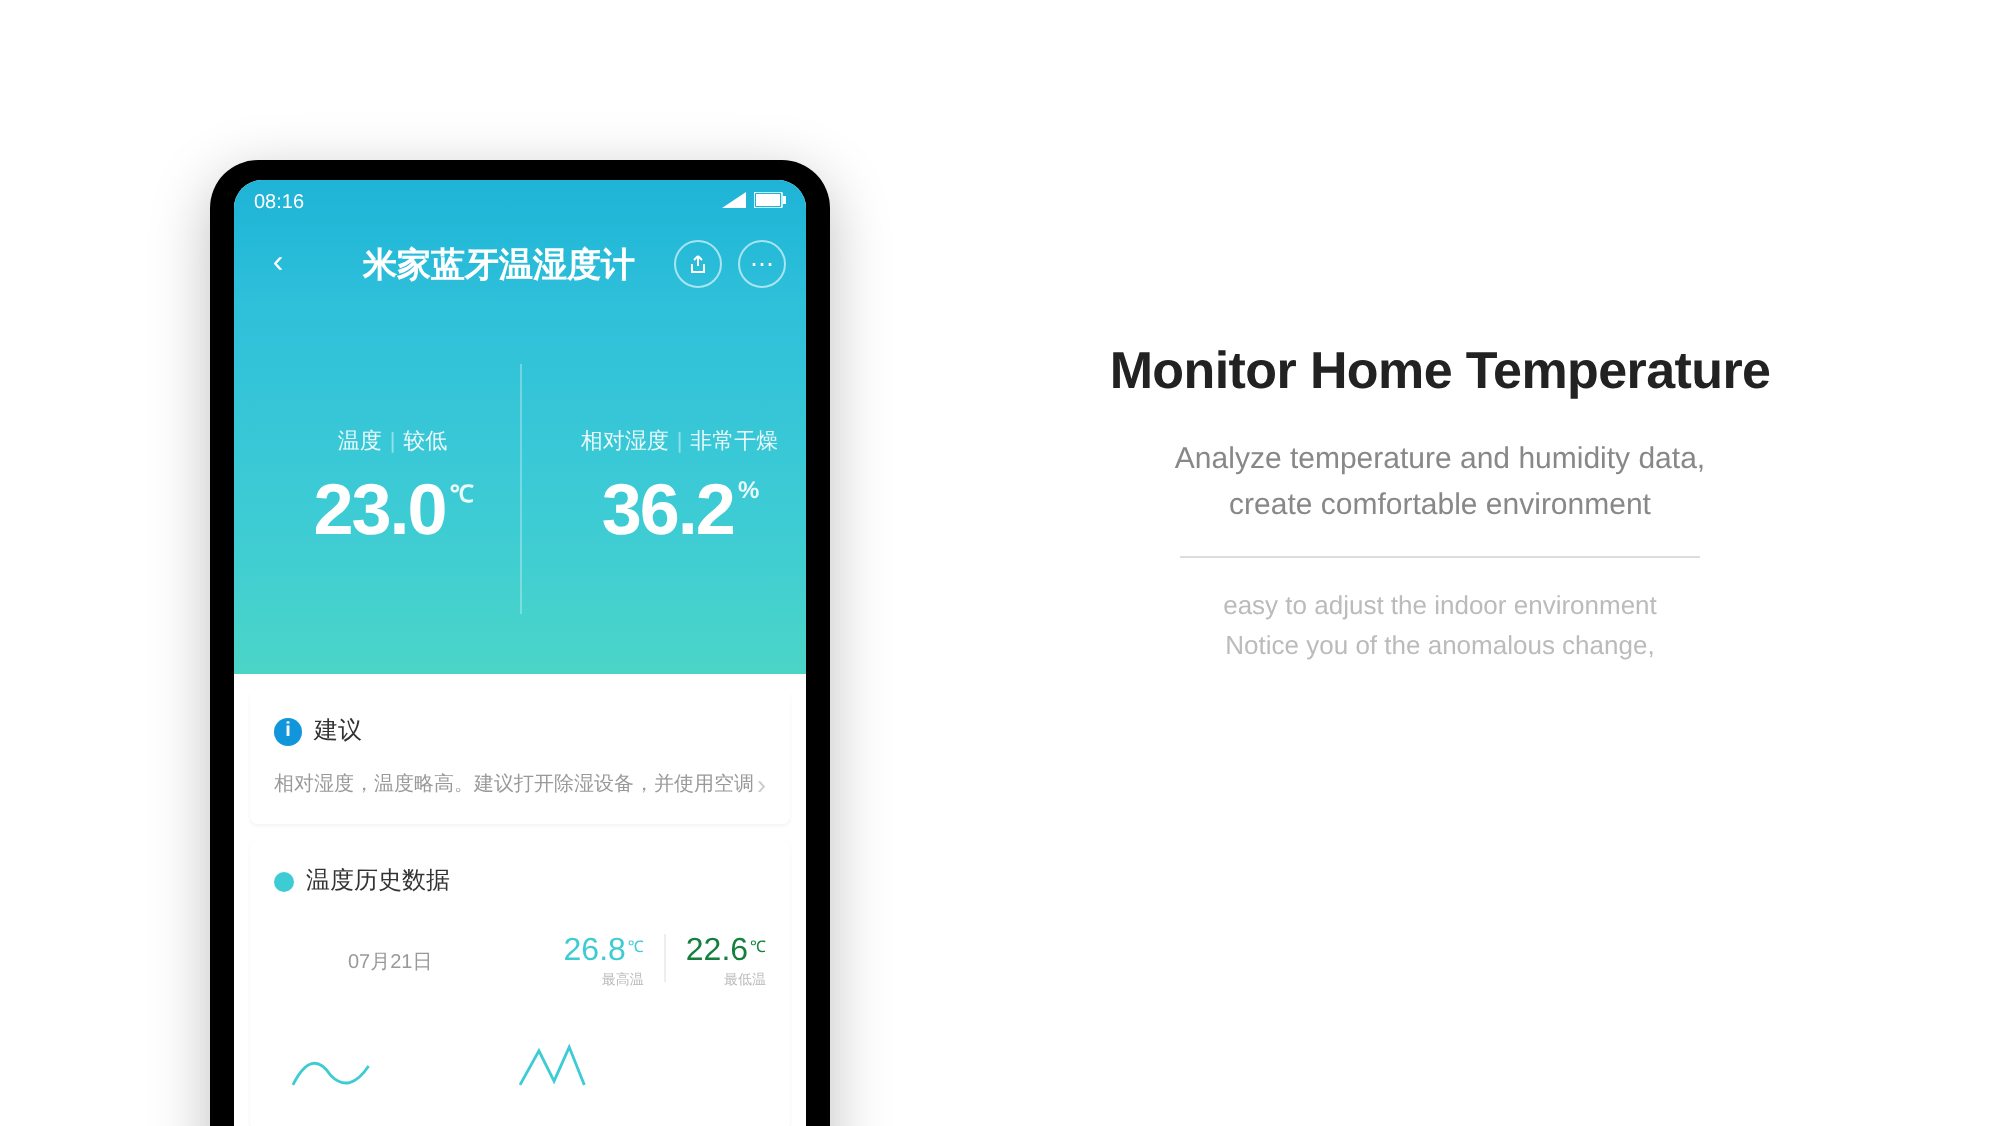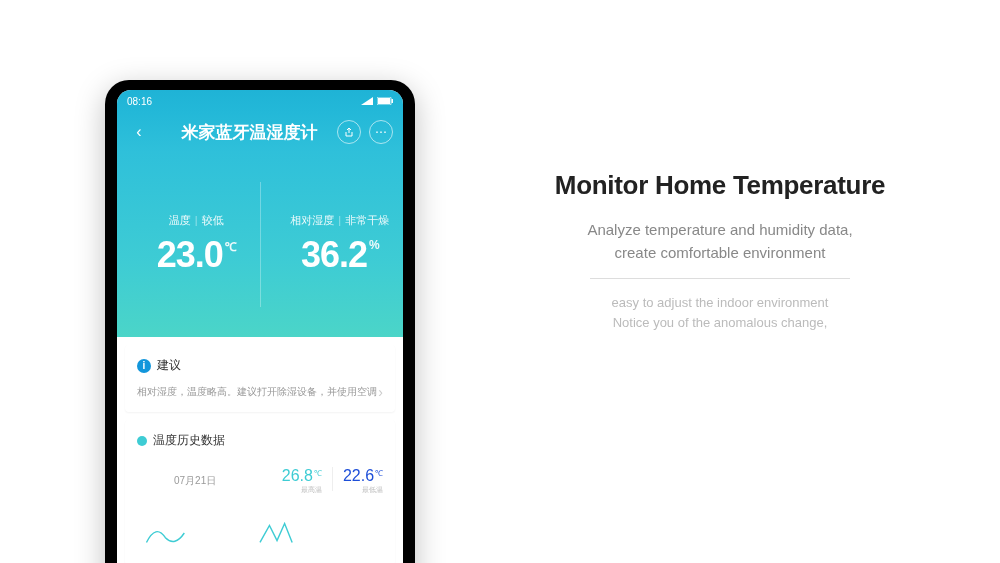--- a/index.html
+++ b/index.html
@@ -138,21 +138,21 @@
     justify-content: space-between;
     padding: 8px 0;
     margin-left: 37px;
   }
   .history-date { font-size: 10px; color: #999; }
   .history-values { display: flex; gap: 10px; align-items: flex-start; }
   .hv {
     display: flex; flex-direction: column; align-items: flex-end;
   }
   .hv-num { font-size: 16px; color: #3eccd4; font-weight: 400; display: flex; align-items: flex-start; }
-  .hv-num.blue { color: #1d4ed8; }
+  .hv-num.blue { color: #15803d; }
   .hv-unit { font-size: 8px; margin-left: 1px; }
   .hv-label { font-size: 7px; color: #bbb; }
   .hv-divider { width: 1px; height: 24px; background: #eee; }
   .graph-area {
     height: 40px;
     position: relative;
     margin-top: 10px;
   }
   .graph-area svg { width: 100%; height: 100%; }
 

